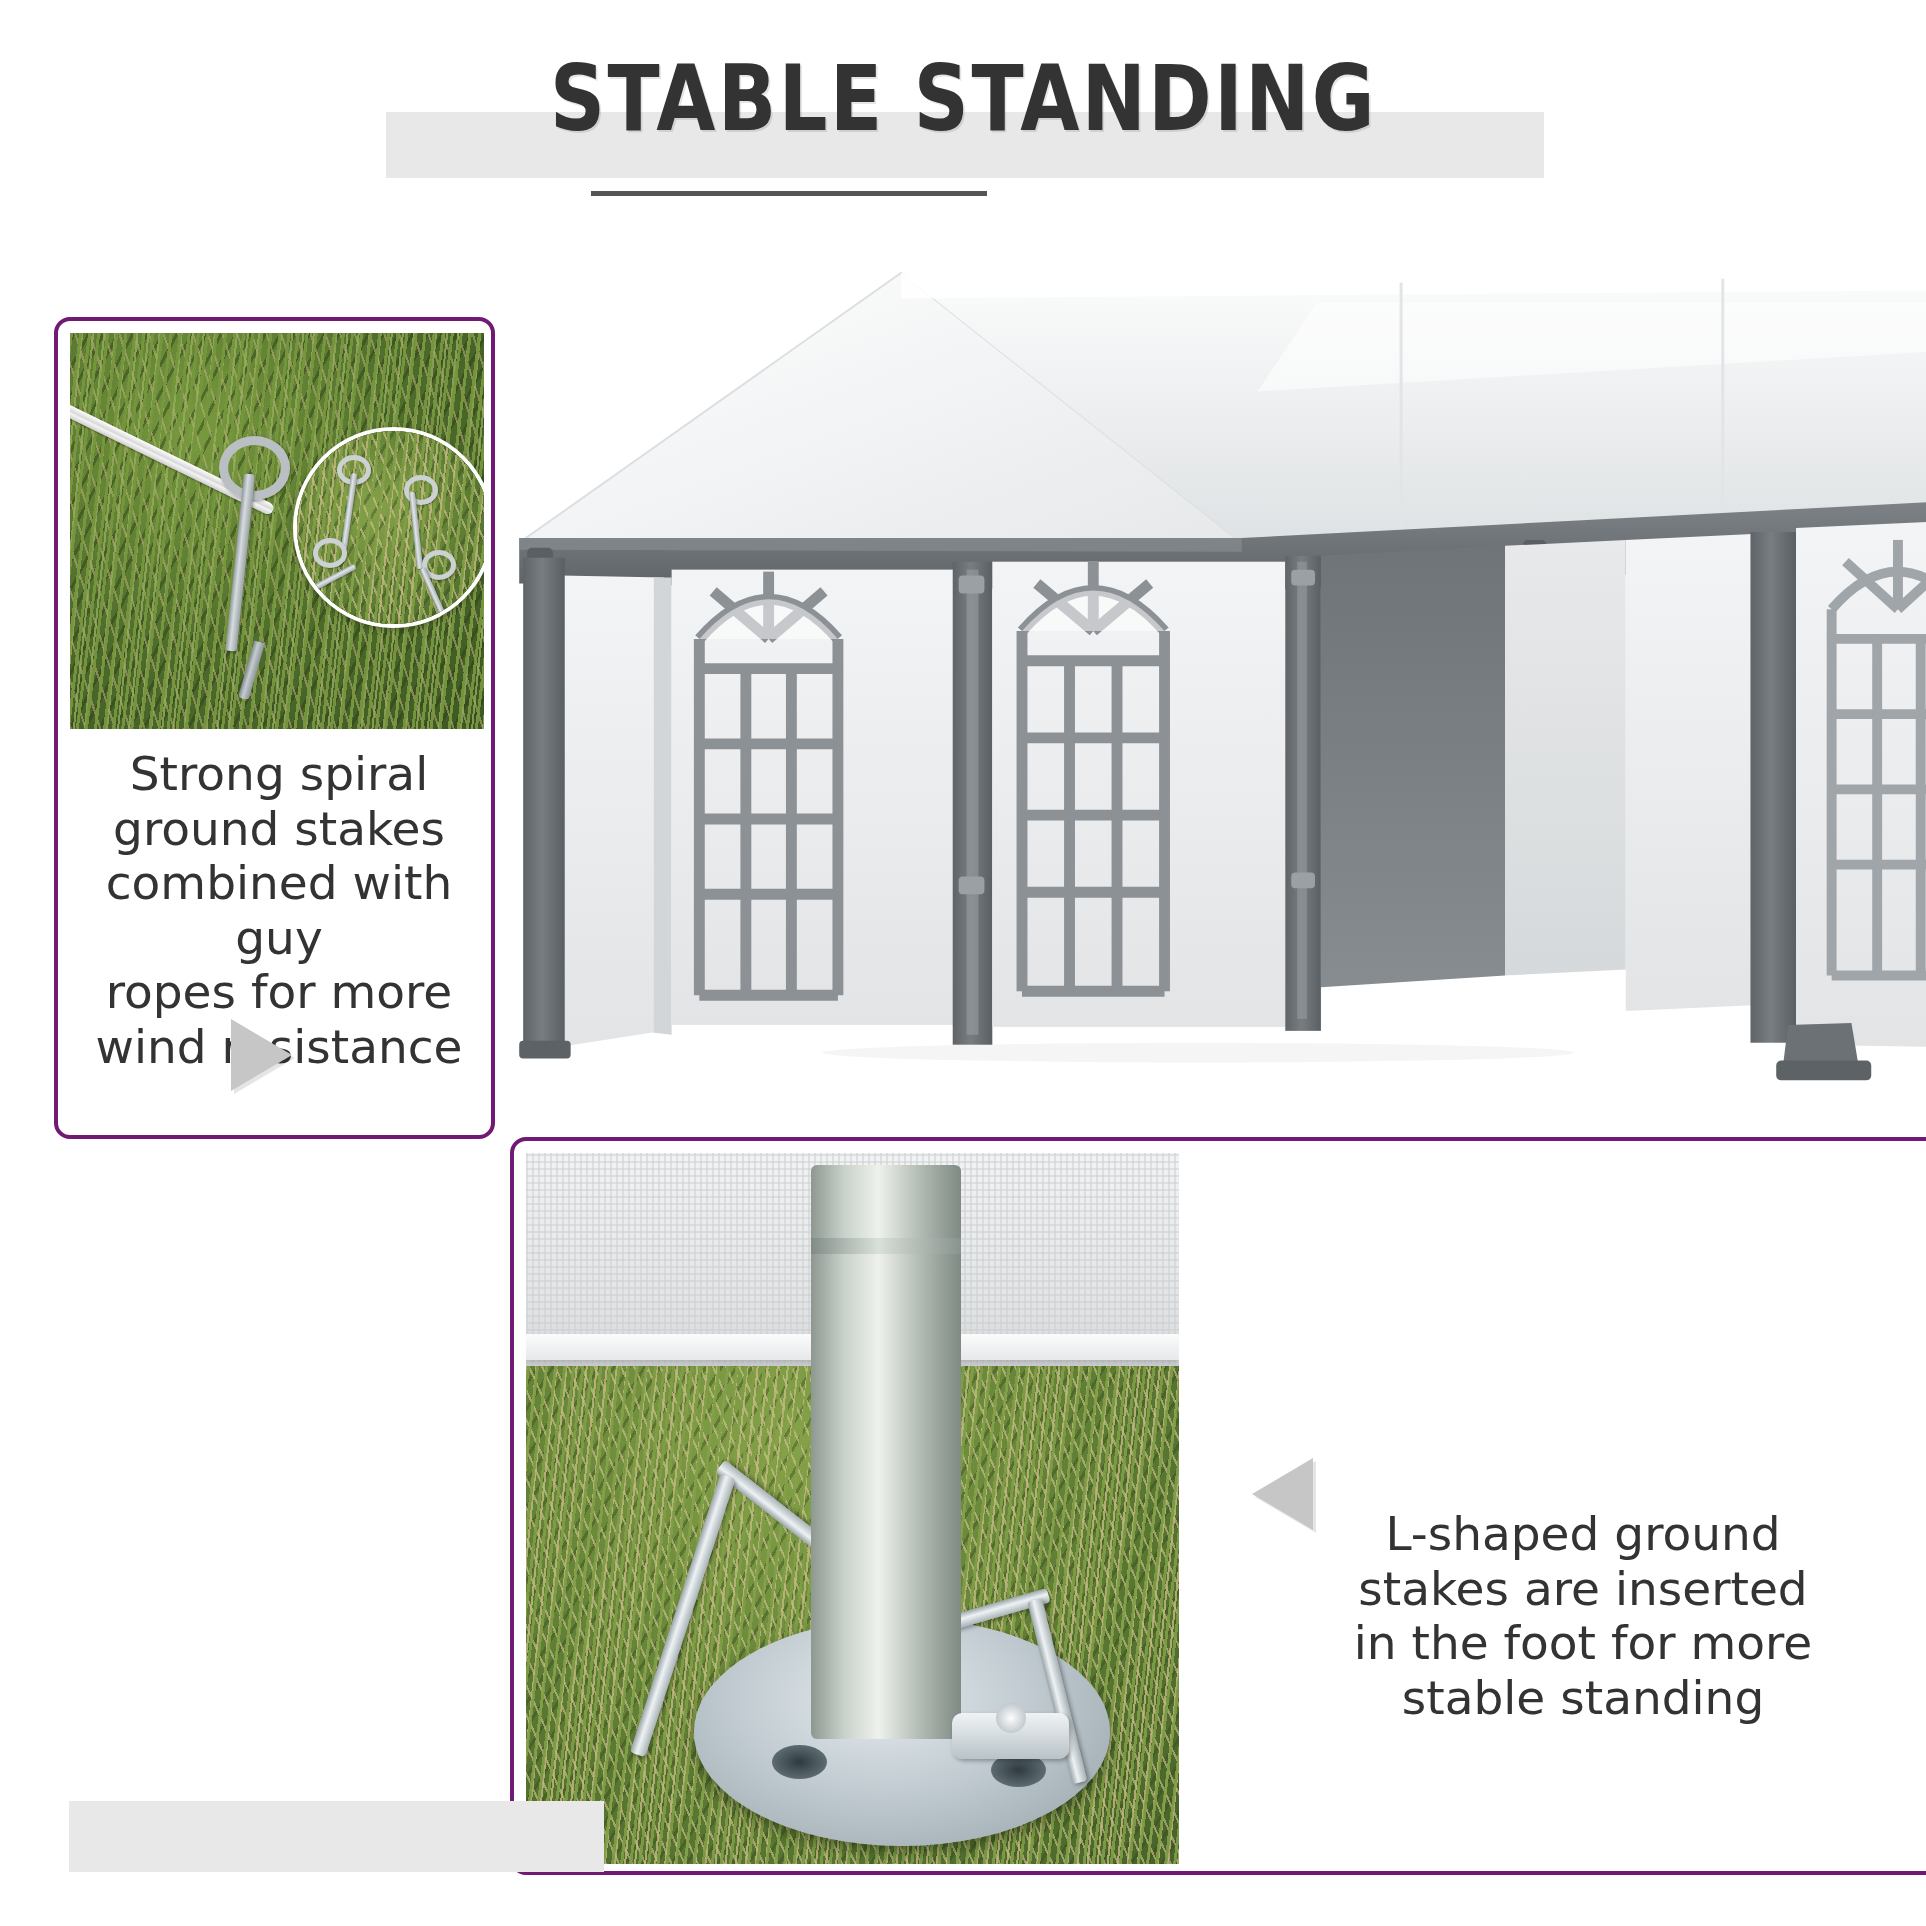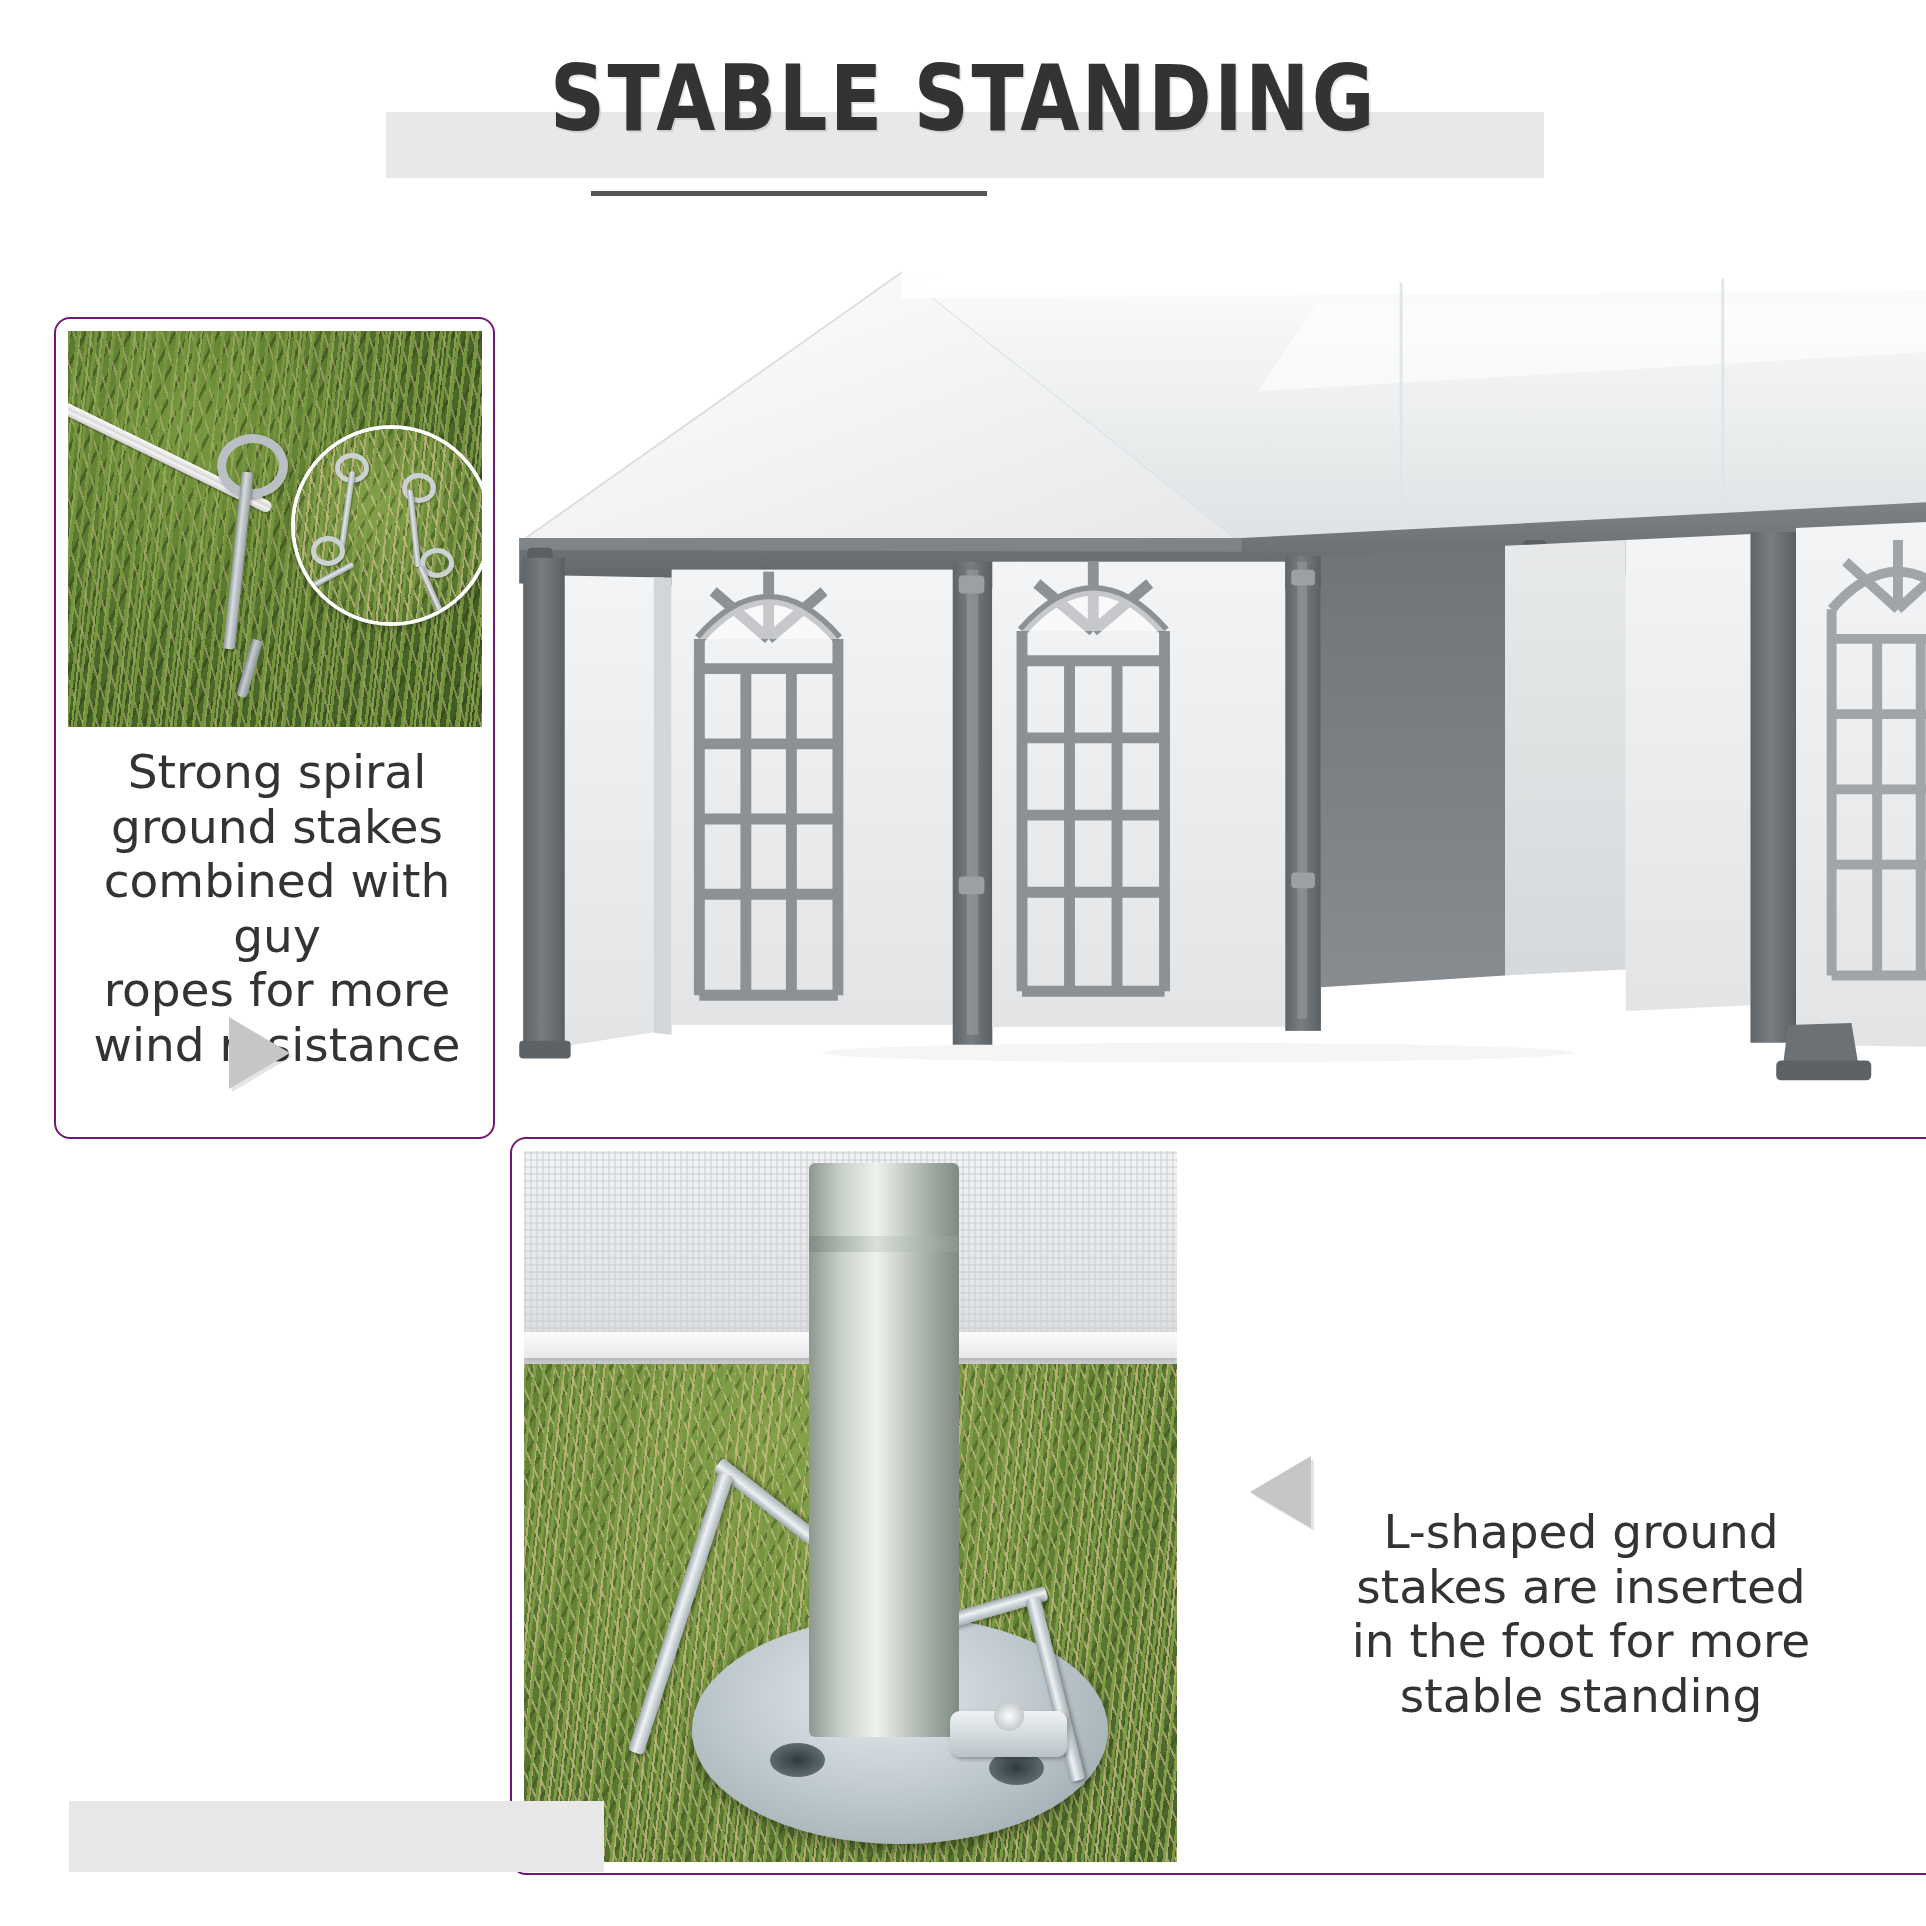--- a/index.html
+++ b/index.html
@@ -35,21 +35,21 @@
   
   #bottom-band{
     position:absolute;left:69px;top:1801px;width:535px;height:71px;
     background:#e8e8e8;
   }
 
   
   .card{
     position:absolute;
     background:#ffffff;
-    border:2px solid #701a75;
+    border:4px solid #701a75;
     border-radius:16px;
     box-sizing:border-box;
   }
   #left-card{ left:54px; top:317px; width:441px; height:822px; }
   #bottom-card{ left:510px; top:1137px; width:1465px; height:738px; }
 
   
   .photo{
     position:absolute;overflow:hidden;background:#4a6b2a;
   }

